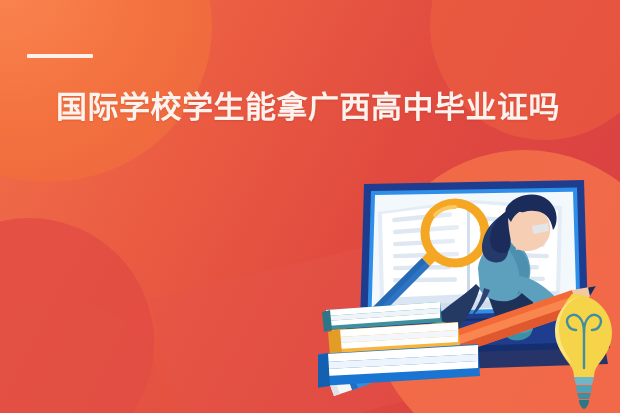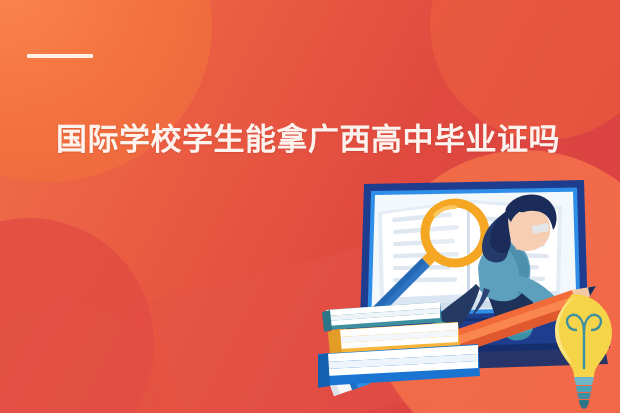--- a/index.html
+++ b/index.html
@@ -96,21 +96,21 @@
     width: 66px;
     height: 4px;
     background: #fdf1ea;
     border-radius: 1px;
   }
 
   
   .title {
     position: absolute;
     left: 56px;
-    top: 120px;
+    top: 88px;
     color: #fdf3ee;
     font-size: 31px;
     line-height: 40px;
     letter-spacing: 0.5px;
     font-weight: 700;
     white-space: nowrap;
     text-shadow: 0 1px 2px rgba(130, 30, 20, 0.18);
   }
 
   

